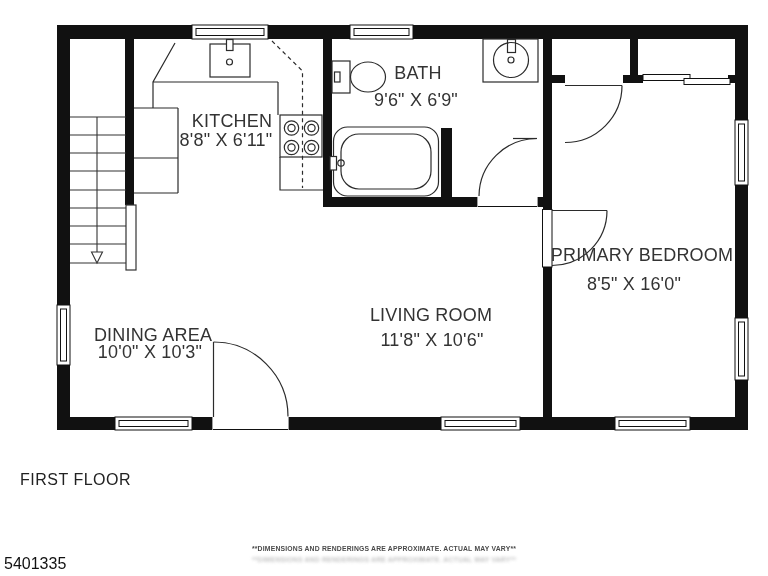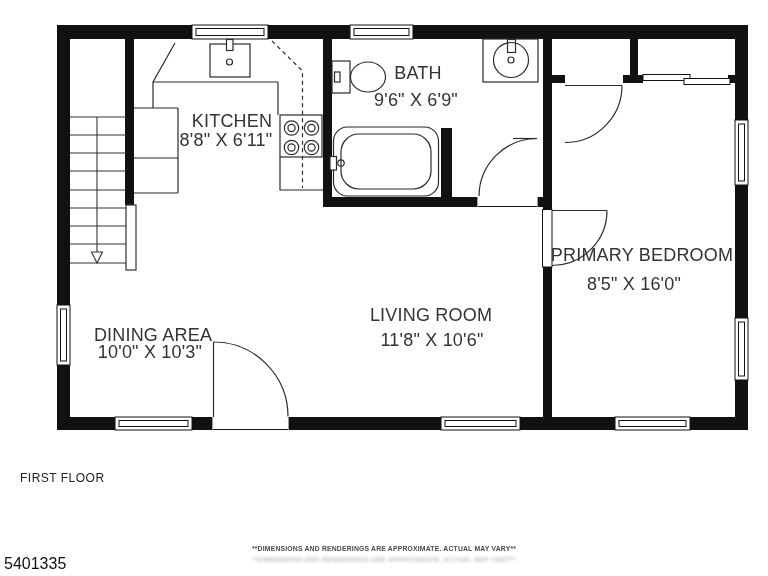--- a/index.html
+++ b/index.html
@@ -9,21 +9,21 @@
   }
   svg text{
     font-family:"Liberation Sans", sans-serif;
     fill:#333333;
     letter-spacing:0.2px;
   }
   .room-name{font-size:18px;}
   .room-dims{font-size:18px;}
   .footer-title{
     position:absolute;left:20px;top:471px;
-    font-size:12px;color:#222;letter-spacing:0.5px;
+    font-size:16px;color:#222;letter-spacing:0.5px;
   }
   .listing-id{
     position:absolute;left:4px;top:555px;
     font-size:16px;color:#111;
   }
   .disclaimer{
     position:absolute;left:50%;top:545px;transform:translateX(-50%);
     font-size:6.8px;font-weight:bold;color:#4a4a4a;letter-spacing:0.2px;white-space:nowrap;
   }
   .disclaimer-ghost{

